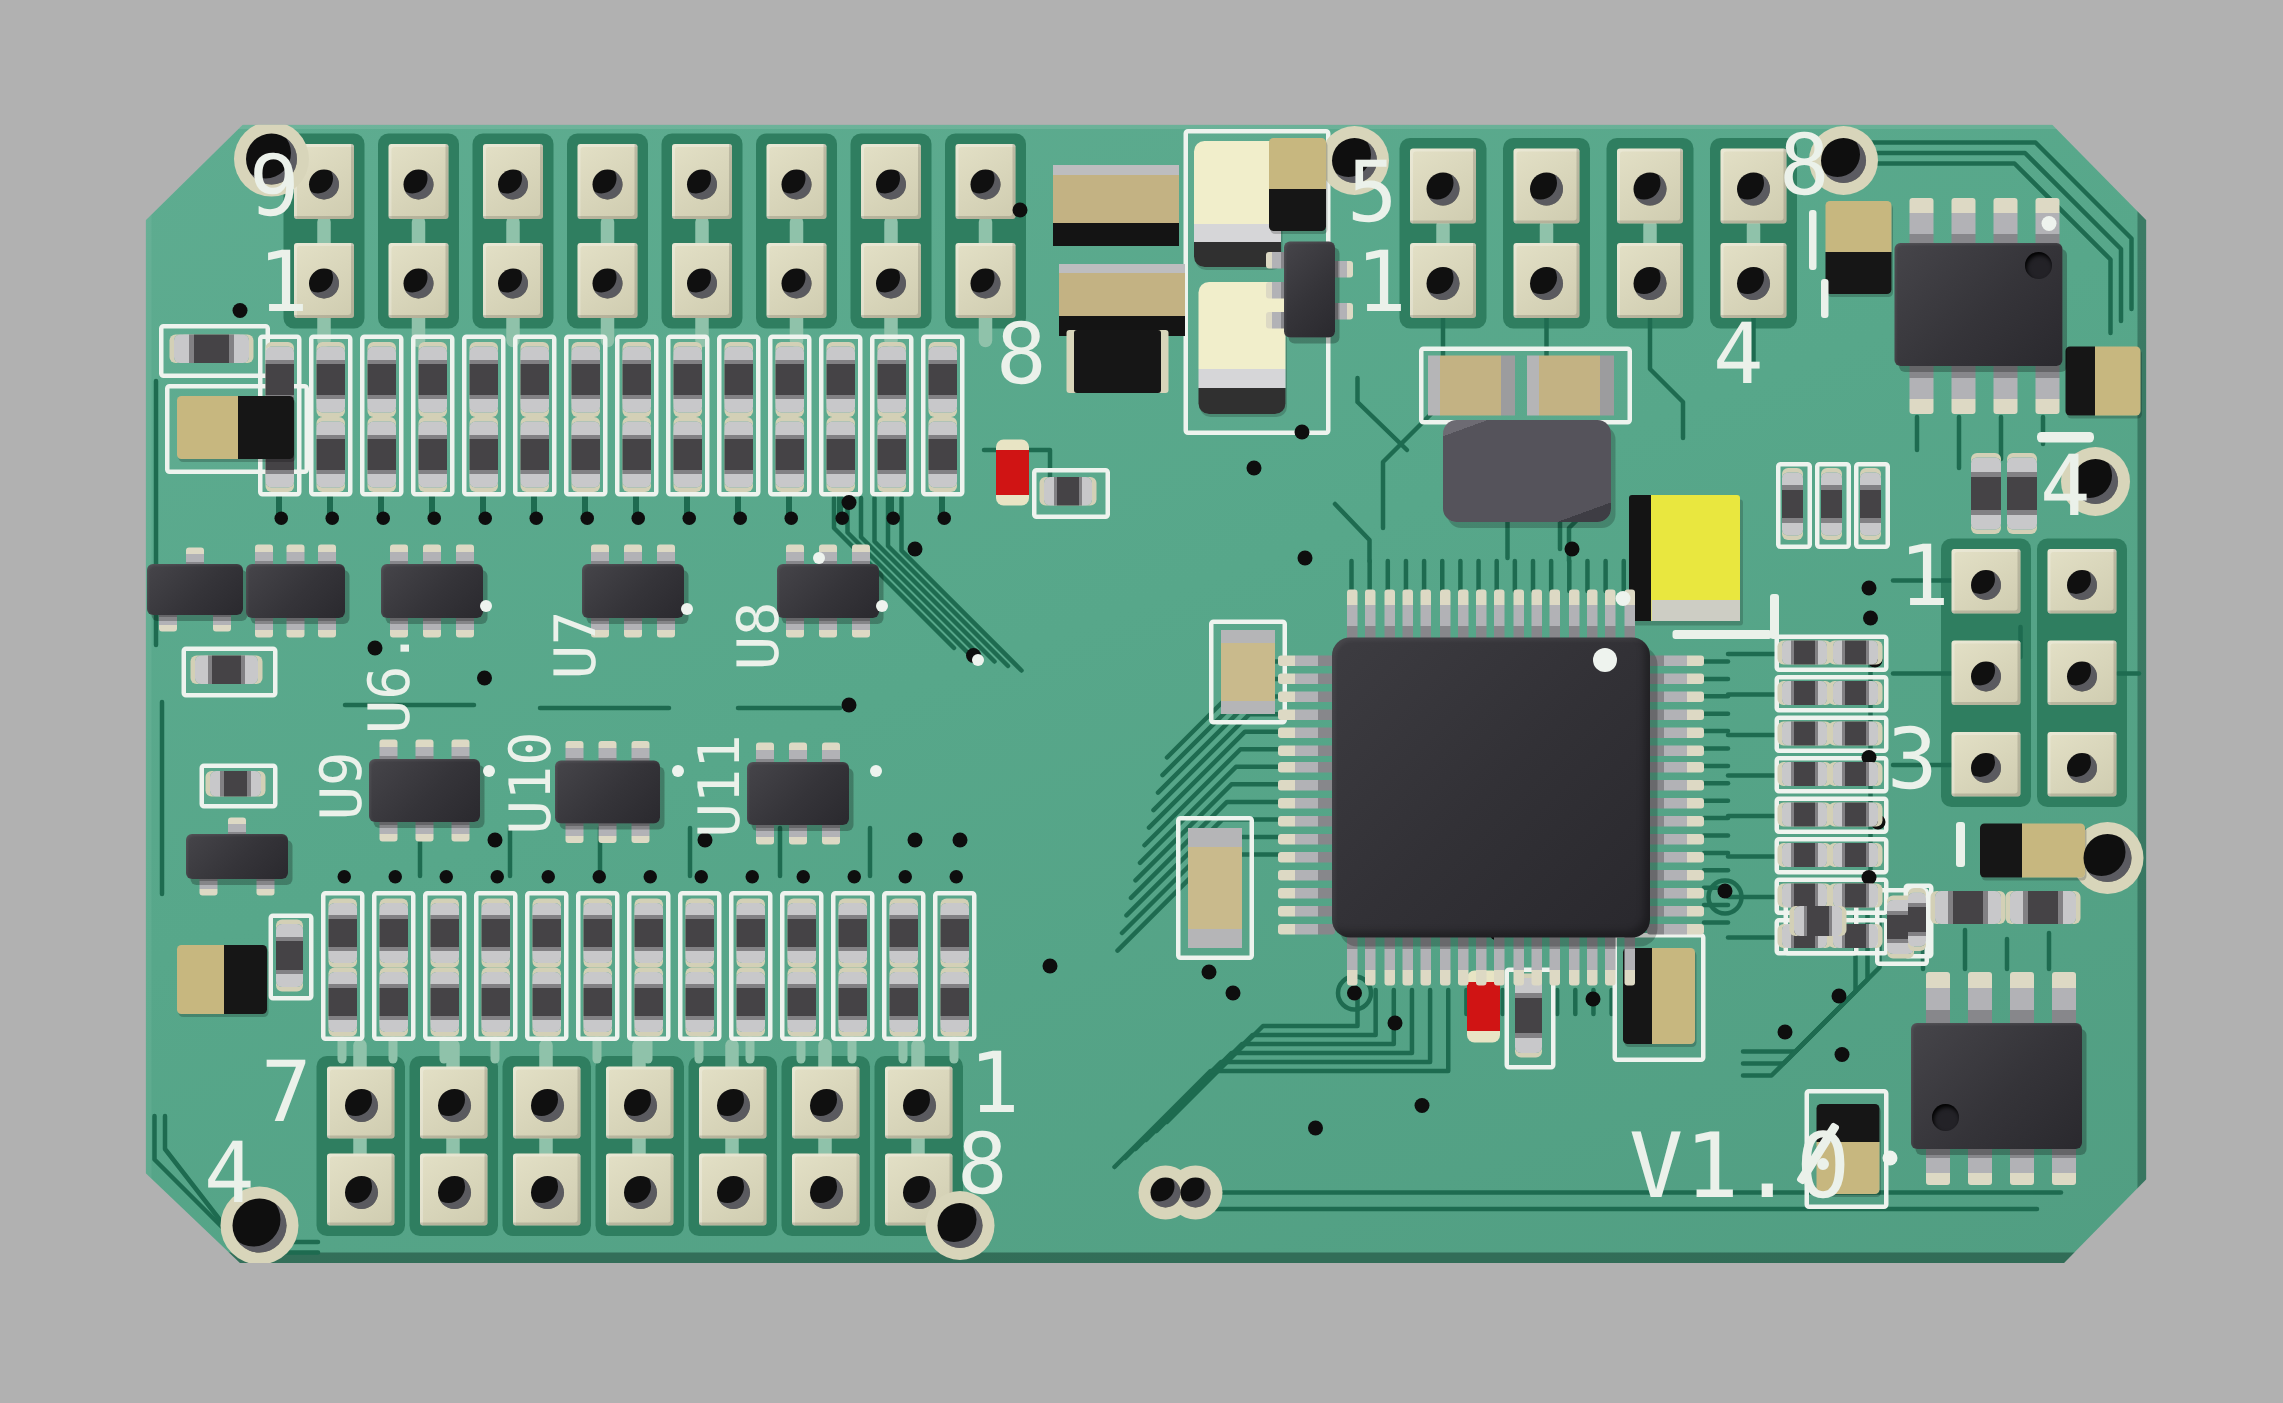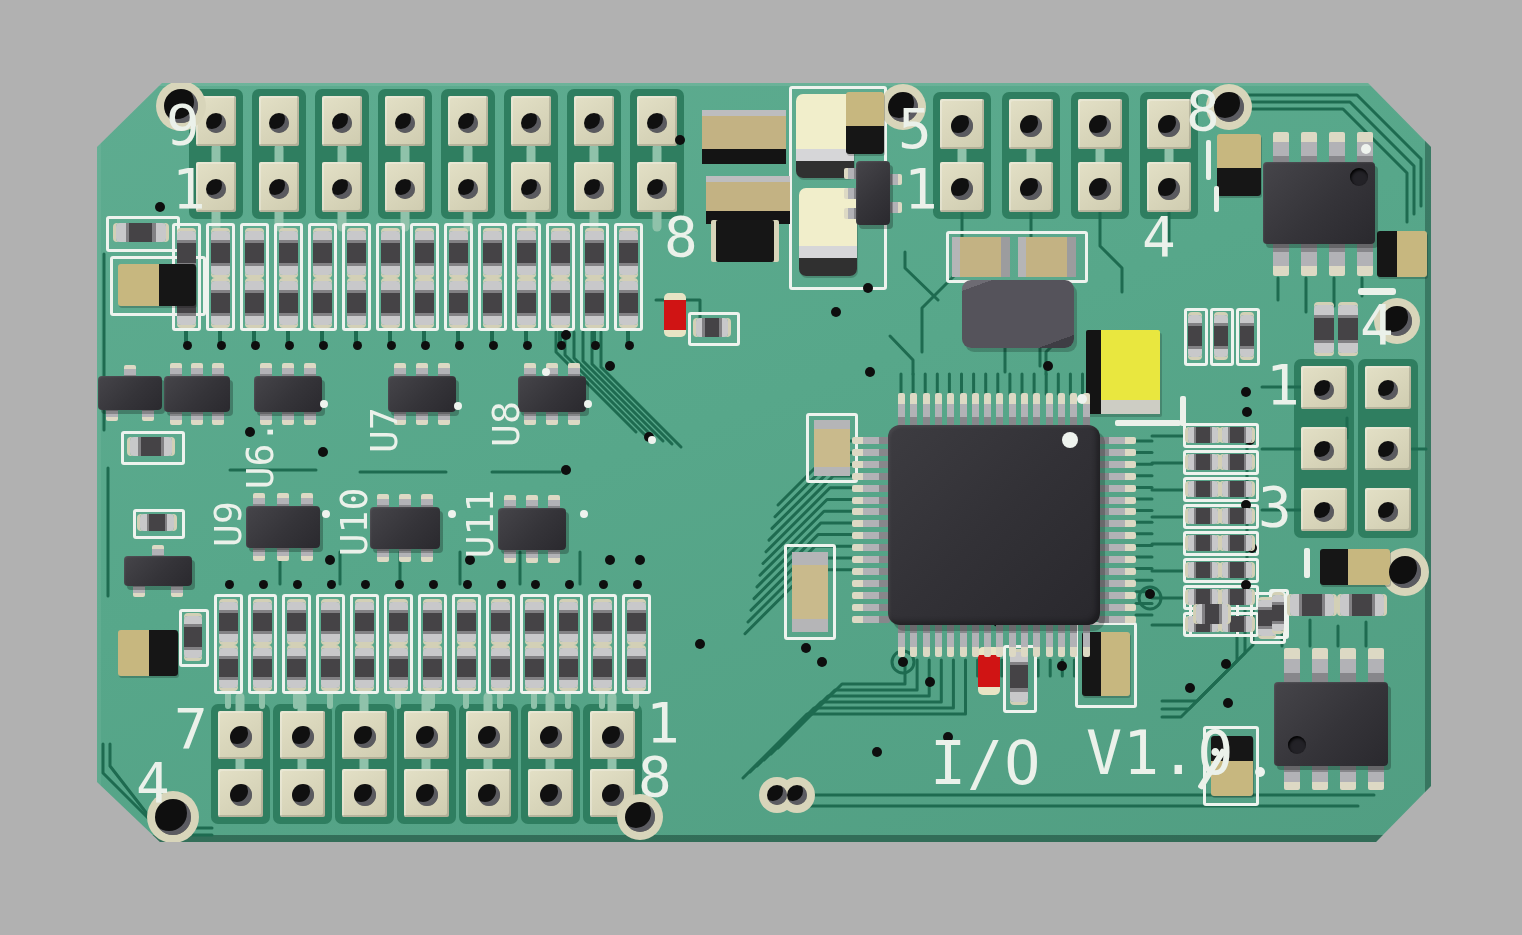--- a/index.html
+++ b/index.html
@@ -770,16 +770,15 @@
       <div class="silk silk-big" style="left: 541px; top: 669px;">8</div>
       <div class="silk silk-big" style="left: 1169px; top: 277px;">1</div>
       <div class="silk silk-big" style="left: 1161px; top: 399px;">3</div>
       <div class="silk silk-big silk-ov" style="left: 1263px; top: 217px;">4</div>
       <div class="silk silk-rot" style="left: 163px; top: 372px;">U6.</div>
       <div class="silk silk-rot" style="left: 287px; top: 347px;">U7</div>
       <div class="silk silk-rot" style="left: 409px; top: 341px;">U8</div>
       <div class="silk silk-rot" style="left: 131px; top: 441px;">U9</div>
       <div class="silk silk-rot" style="left: 257px; top: 439px;">U10</div>
       <div class="silk silk-rot" style="left: 383px; top: 441px;">U11</div>
-      <div class="silk silk-title" style="left: 833px; top: 653px;">I/O</div>
-      <div class="silk silk-title" style="left: 989px; top: 643px;">V1.0</div>
+      <div class="silk silk-title" style="left: 989px; top: 668px;">V1.0</div>
     </div>
 </div>
 
 </body></html>

